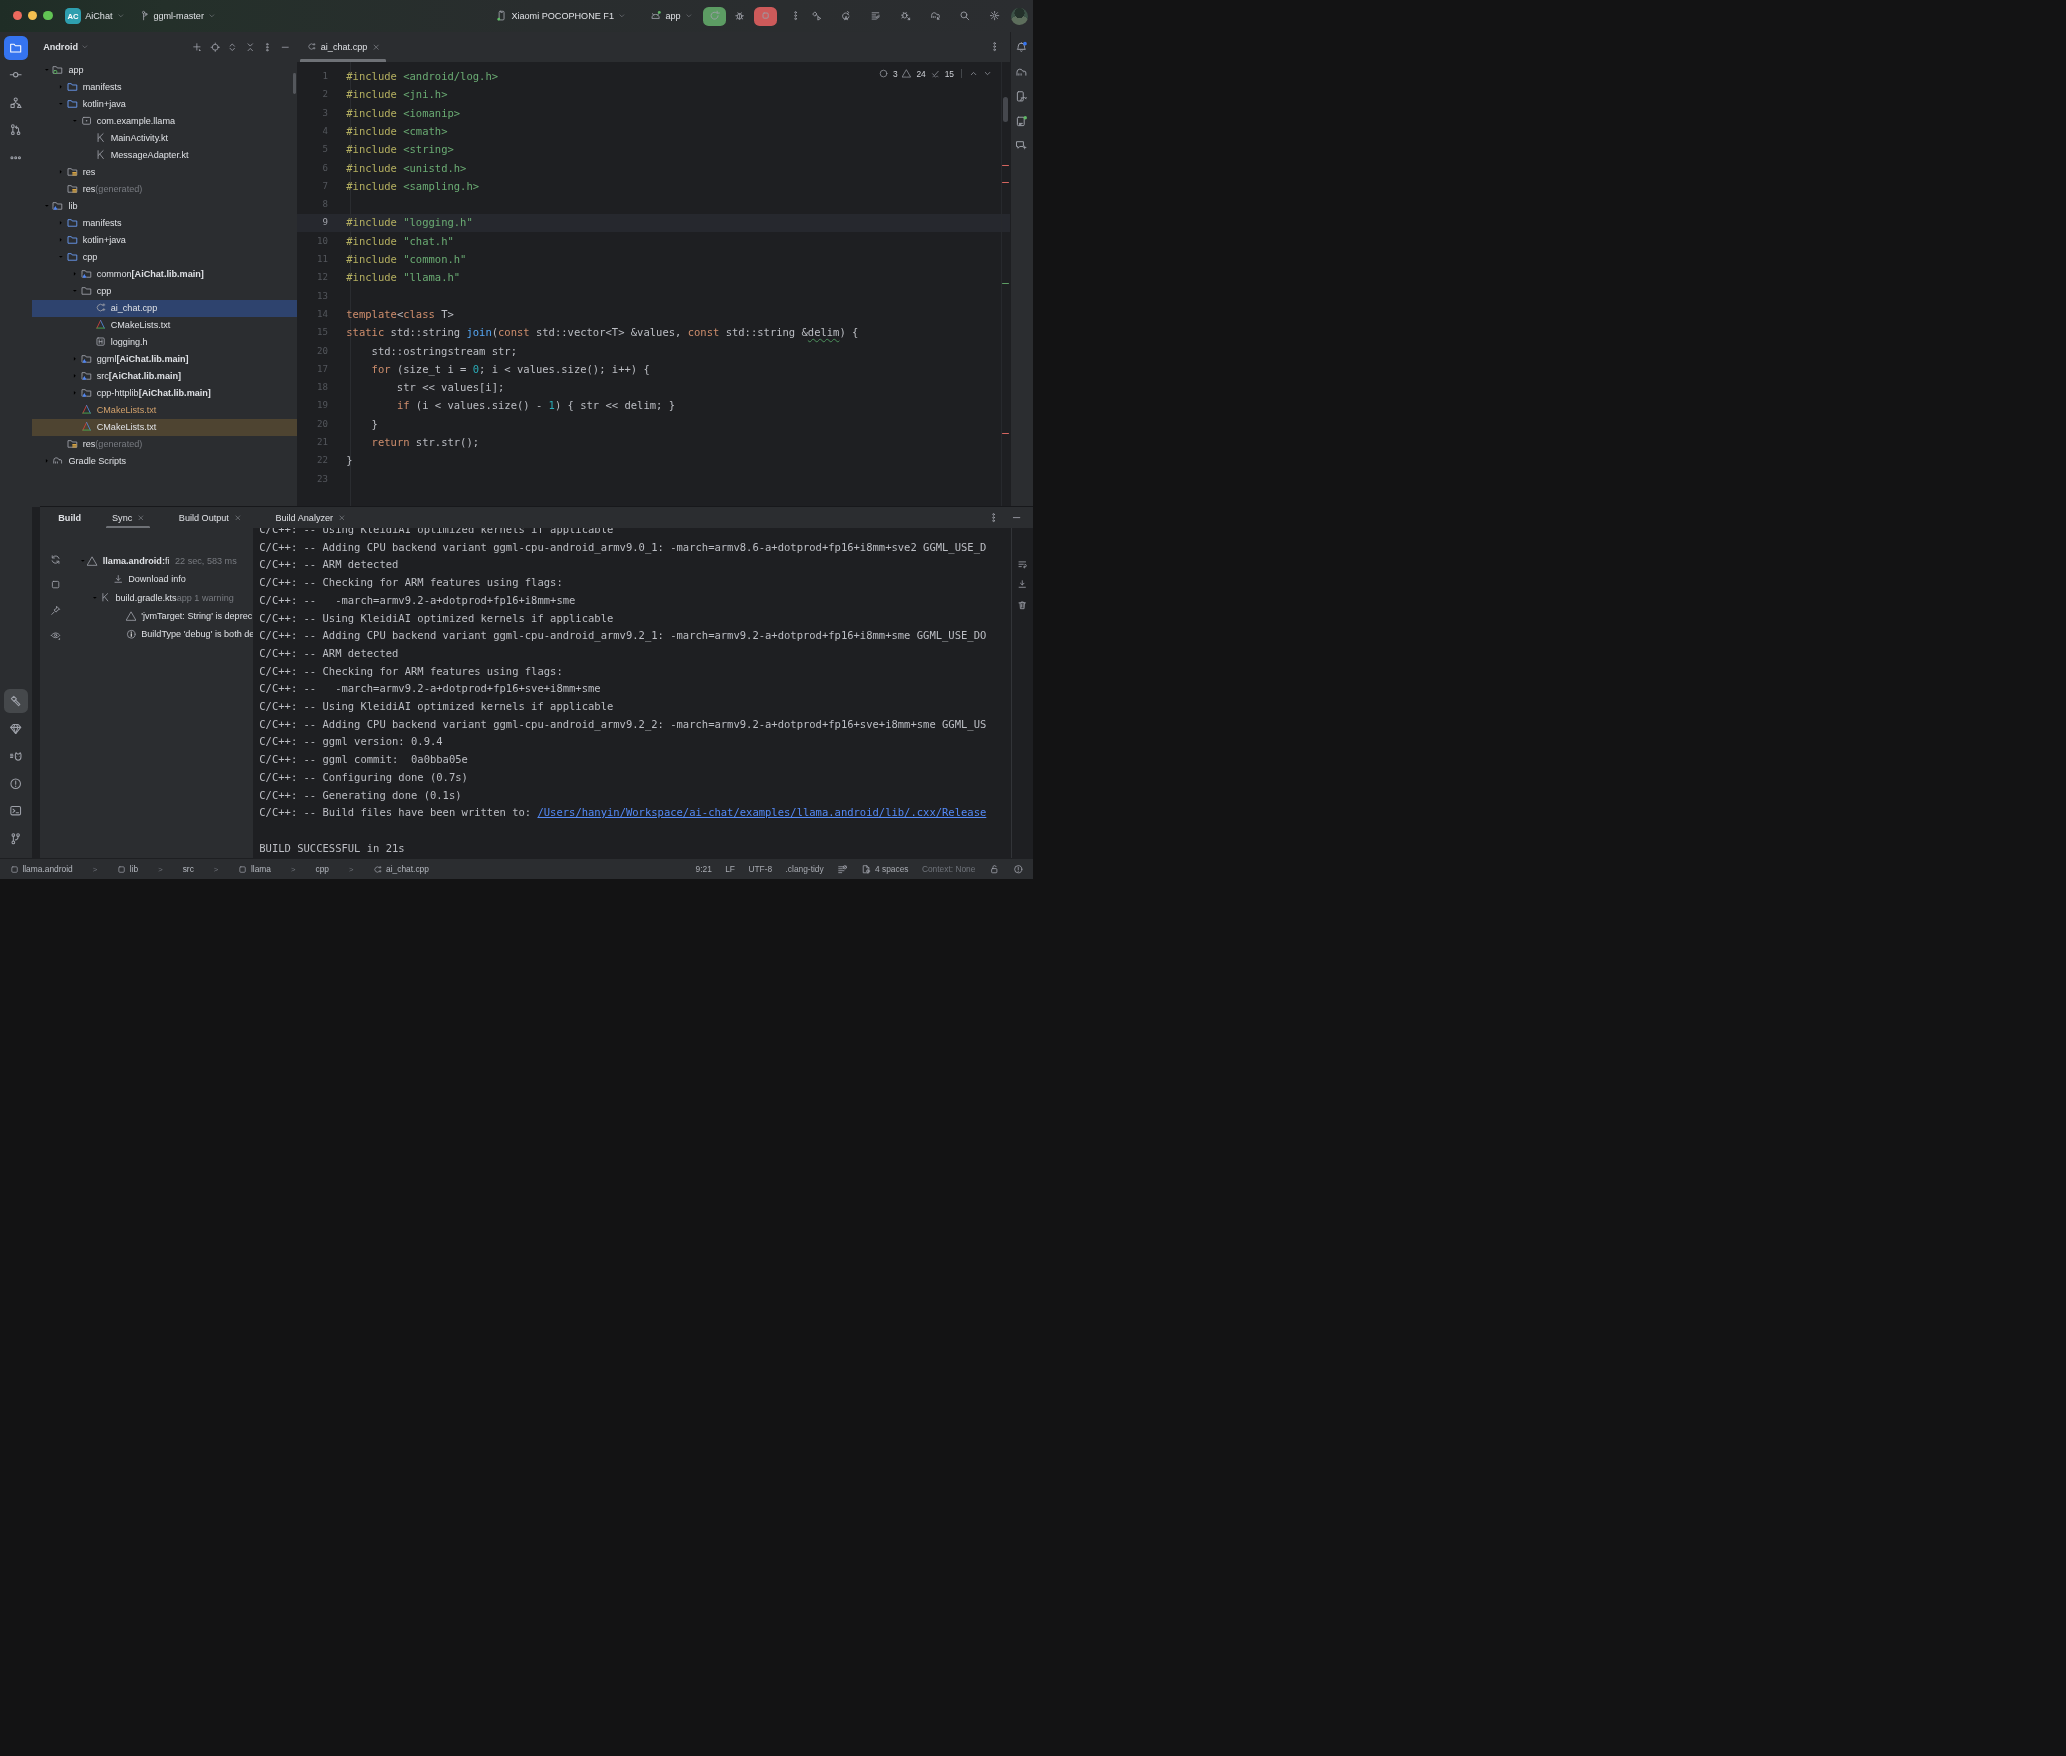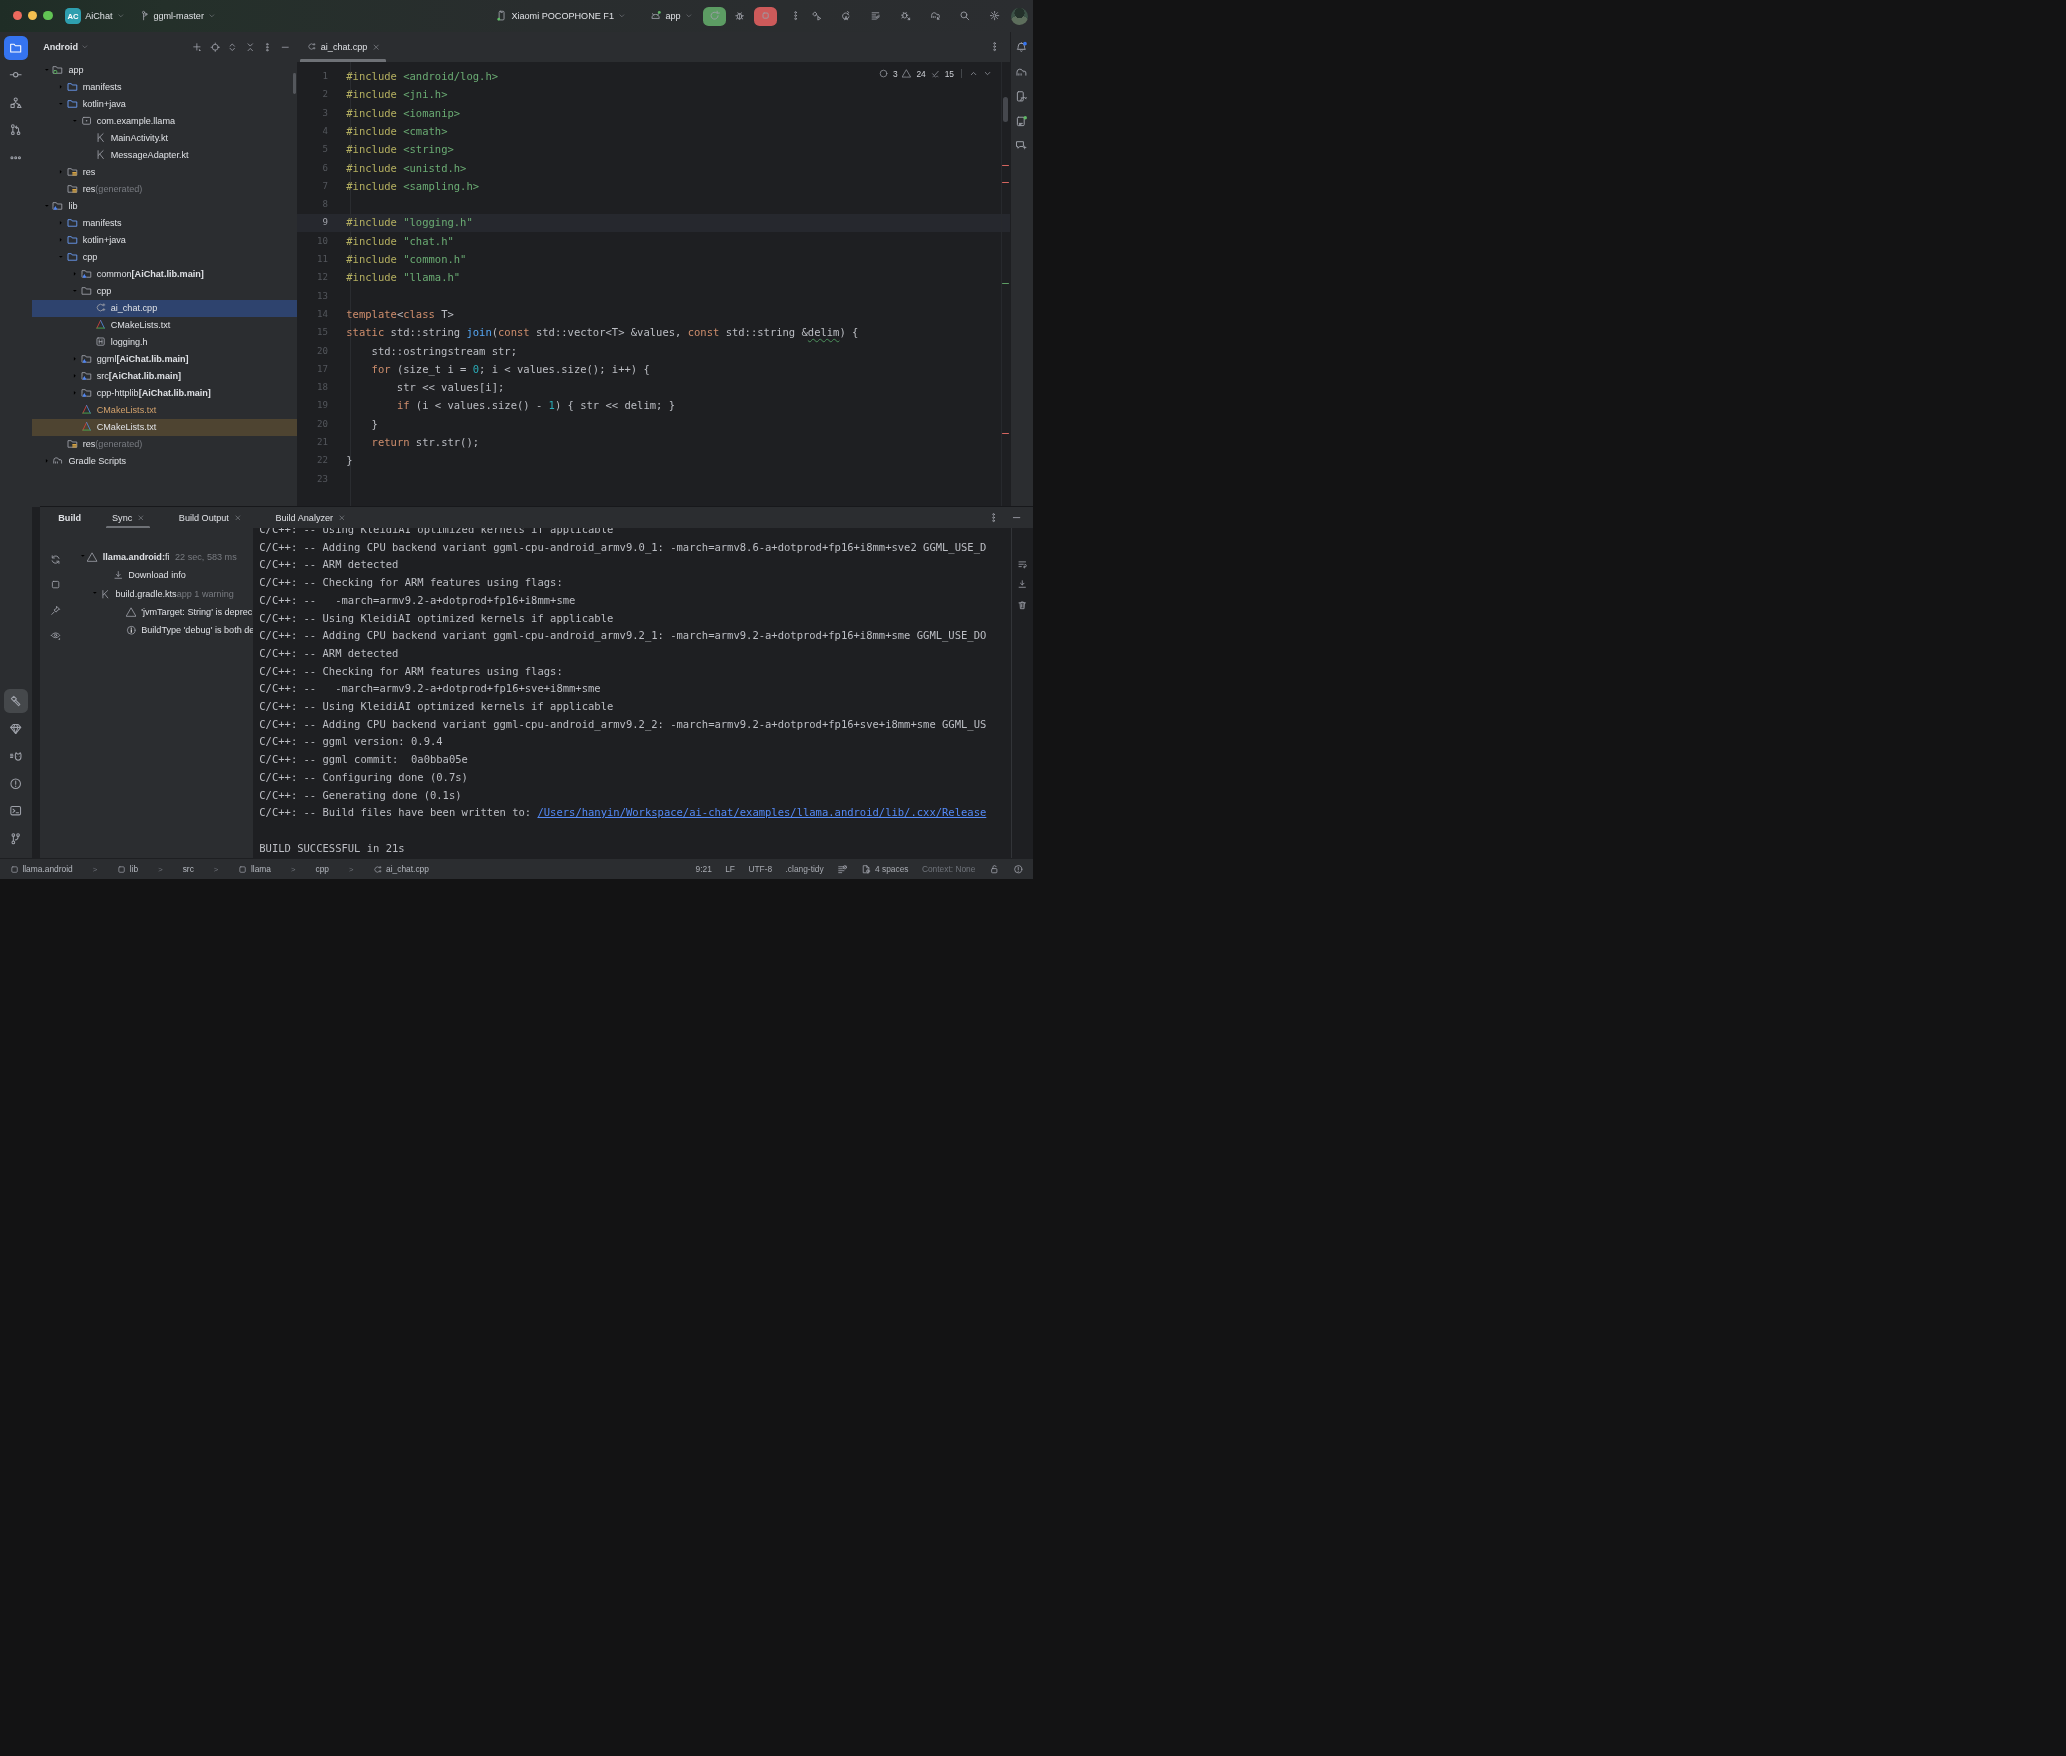--- a/index.html
+++ b/index.html
@@ -92,21 +92,21 @@
   .build-title{font-weight:bold;margin-left:18.3px;}
   .btabs{display:flex;margin-left:24px;gap:20px;height:21px;}
   .btab{display:flex;align-items:center;gap:4.9px;padding:0 7px;position:relative;color:#dfe1e5;}
   .btab .underline{position:absolute;left:1.4px;right:1.4px;bottom:0;height:2.1px;background:#6e7176;border-radius:1.4px 1.4px 0 0;}
   .btab .x svg{width:7.7px;height:7.7px;stroke:#8a8d93;}
   .build-head-tools{position:absolute;right:11.2px;top:0;height:21px;display:flex;align-items:center;gap:11.2px;}
   .build-body{position:absolute;left:0;top:21px;right:0;bottom:0;display:flex;}
   .btoolcol{width:32px;flex:none;padding-top:22.5px;}
   .bt-item{width:18.3px;height:18.3px;margin:0 auto 7px;display:flex;align-items:center;justify-content:center;}
   .btree{width:181px;flex:none;padding-top:24px;font-size:9.1px;overflow:hidden;}
-  .btrow{height:18.3px;display:flex;align-items:flex-start;white-space:nowrap;overflow:hidden;}
+  .btrow{height:18.3px;display:flex;align-items:center;white-space:nowrap;overflow:hidden;}
   .btrow .slot{width:9.8px;flex:none;display:flex;align-items:center;justify-content:center;}
   .btrow .slot svg{width:7.7px;height:7.7px;}
   .btrow .ficon{width:11.2px;flex:none;margin-right:4.2px;display:flex;align-items:center;}
   .btrow .ficon svg{width:10.5px;height:10.5px;}
   .console{flex:1;background:#1e1f22;position:relative;overflow:hidden;}
   .console-in{margin-top:-7px;padding-left:6.3px;font-family:"DejaVu Sans Mono","Liberation Mono",monospace;
      font-size:10.5px;line-height:17.7px;color:#bcbec4;white-space:pre;}
   .console a{color:#548af7;text-decoration:underline;cursor:pointer;}
   .console-tools{position:absolute;right:0;top:0;bottom:0;width:21px;border-left:0.7px solid #323438;
      display:flex;flex-direction:column;align-items:center;padding-top:31px;gap:9.8px;background:#1e1f22;}

